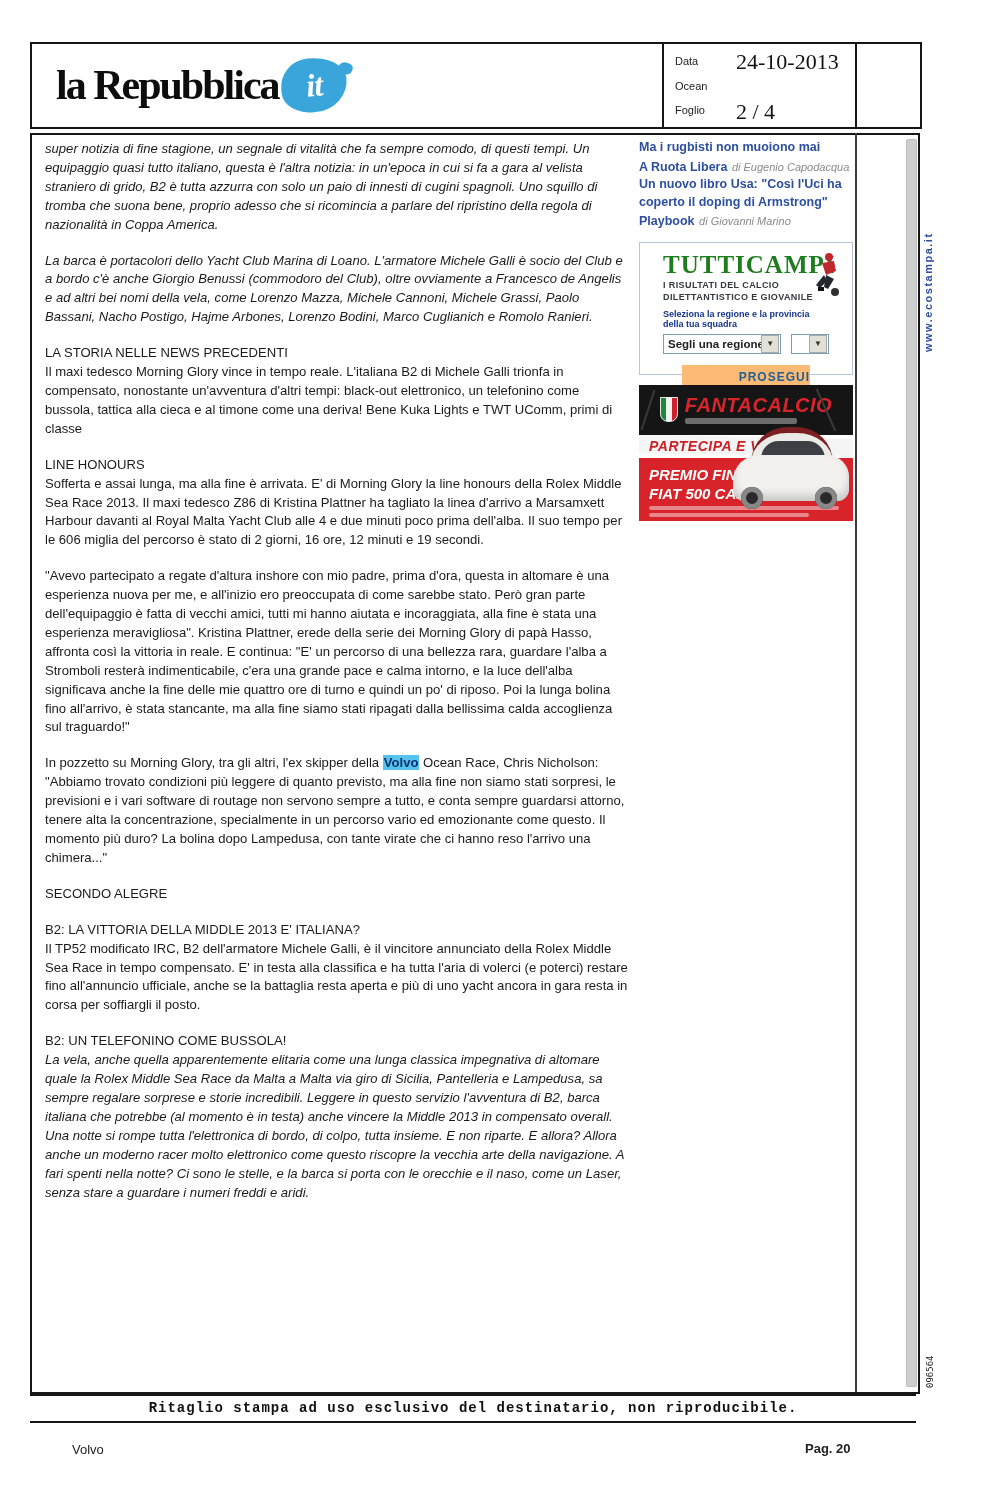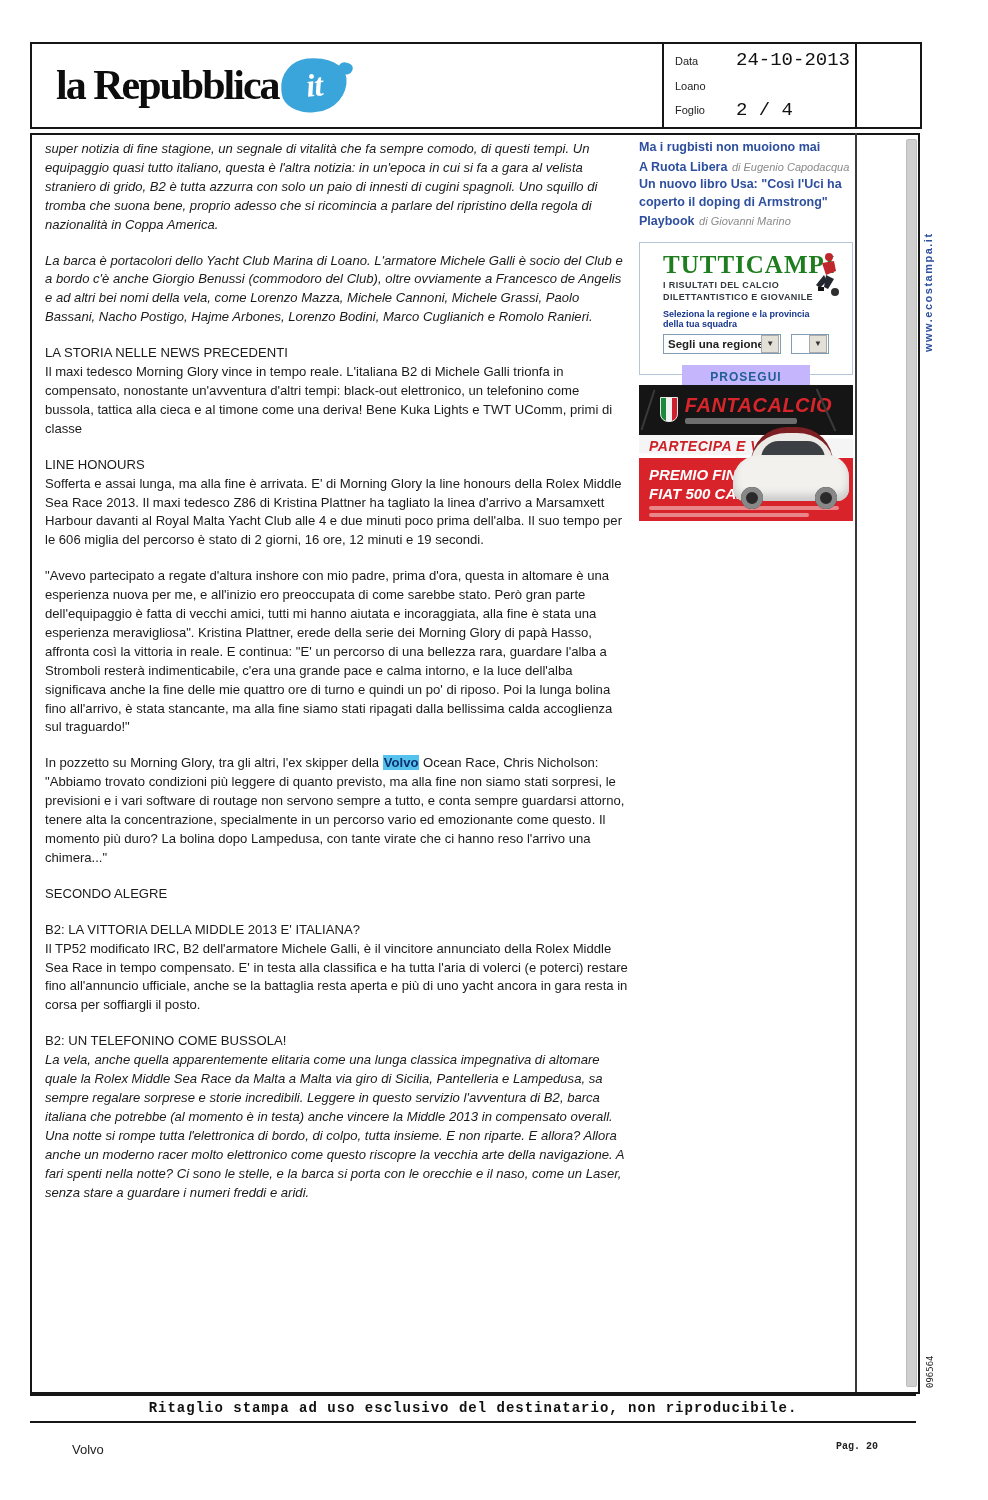--- a/index.html
+++ b/index.html
@@ -21,21 +21,21 @@
     transform:rotate(-6deg);display:flex;align-items:center;justify-content:center;
   }
   .logo-splash::after{content:"";position:absolute;right:-7px;top:8px;width:14px;height:12px;
     background:#3aa5da;border-radius:50% 40% 60% 50%;transform:rotate(25deg);}
   .logo-it{
     font-family:"Liberation Serif", serif;font-weight:bold;font-style:italic;
     font-size:32px;color:#ffffff;letter-spacing:-1px;
   }
   #meta-box{left:662px;top:42px;width:193px;height:83px;}
   .meta-label{position:absolute;left:11px;font-size:11px;color:#222;}
-  .meta-value{position:absolute;font-family:Liberation Mono, monospace;font-size:19px;color:#111;}
+  .meta-value{position:absolute;font-family:Liberation Serif, serif;font-size:22px;color:#111;}
   #corner-box{left:855px;top:42px;width:63px;height:83px;}
   
   #main-box{left:30px;top:133px;width:886px;height:1257px;}
   #inner-rule{position:absolute;left:855px;top:133px;width:2px;height:1259px;background:#3a3a3a;}
   #scrollbar{position:absolute;left:906px;top:139px;width:9px;height:1246px;
     background:#cfcfcf;border:1px solid #bdbdbd;border-radius:2px;}
   
   #article{position:absolute;left:45px;top:140px;width:586px;height:1246px;overflow:hidden;
     font-size:13.1px;line-height:18.9px;}
   .sec{margin-bottom:17px;}
@@ -54,22 +54,22 @@
   .tc-player{position:absolute;right:10px;top:8px;}
   .tc-label{font-size:9px;font-weight:bold;color:#16368c;margin-top:6px;}
   .tc-selects{display:flex;gap:10px;margin-top:5px;}
   .tc-select{display:flex;align-items:center;justify-content:space-between;height:20px;
     border:1px solid #7f9db9;background:#fff;box-sizing:border-box;cursor:pointer;}
   .tc-select .val{font-size:11.5px;font-weight:bold;color:#222;padding-left:4px;white-space:nowrap;overflow:hidden;}
   .dd-arrow{width:16px;height:16px;margin-right:1px;background:#e3e0d8;border:1px solid #aaa;
     font-size:8px;line-height:15px;text-align:center;color:#333;}
   #select-region{width:118px;}
   #select-province{width:66px;}
-  .tc-btn{display:block;margin:11px auto 0;width:128px;height:25px;background:#c4b5fd;border:none;
-    color:#1f5f93;font-weight:bold;font-size:12px;letter-spacing:1px;line-height:25px;text-align:center;cursor:pointer;}
+  .tc-btn{display:block;margin:11px auto 0;width:128px;height:25px;background:#fdba74;border:none;
+    color:#1f5f93;font-weight:bold;font-size:12px;letter-spacing:1px;line-height:25px;text-align:right;cursor:pointer;}
   
   #fantacalcio{position:relative;margin-top:10px;height:136px;overflow:hidden;cursor:pointer;}
   .fc-top{height:50px;background:#151515;display:flex;align-items:center;justify-content:center;gap:7px;position:relative;}
   .fc-crack{position:absolute;left:8px;top:4px;width:2px;height:42px;background:#3a3a3a;transform:rotate(18deg);}
   .fc-crack2{position:absolute;right:26px;top:2px;width:2px;height:46px;background:#3a3a3a;transform:rotate(-24deg);}
   .fc-shield{width:16px;height:23px;border:1px solid #e8e8e8;border-radius:0 0 8px 8px;
     background:linear-gradient(90deg,#1c8a3c 0 33%,#f2f2f2 33% 66%,#cf2030 66% 100%);}
   .fc-brandcol{display:flex;flex-direction:column;align-items:flex-start;}
   .fc-brand{color:#d8252b;font-weight:900;font-style:italic;font-size:20px;letter-spacing:.5px;line-height:20px;}
   .fc-tagline-blur{width:112px;height:6px;margin-top:3px;background:#6d6d6d;border-radius:2px;}
@@ -93,38 +93,38 @@
   #strip-site{position:absolute;left:922px;top:140px;height:212px;
     font-size:11px;font-weight:bold;color:#2d4f9e;letter-spacing:1.5px;}
   #strip-code{position:absolute;left:925px;top:1328px;height:60px;
     font-family:"DejaVu Sans Mono", monospace;font-size:9px;color:#222;}
   
   #ritaglio-bar{position:absolute;left:30px;top:1394px;width:886px;height:25px;
     border-top:2px solid #161616;border-bottom:2px solid #161616;
     text-align:center;font-family:"Liberation Mono", monospace;font-size:14px;
     font-weight:bold;letter-spacing:1px;line-height:25px;color:#111;}
   #footer-left{position:absolute;left:72px;top:1442px;font-size:13px;color:#222;}
-  #footer-right{position:absolute;left:836px;top:1441px;font-size:10px;font-weight:bold;color:#222;font-family:Liberation Mono, monospace;}
+  #footer-right{position:absolute;left:805px;top:1441px;font-size:13px;font-weight:bold;color:#222;}
 </style>
 </head>
 <body>
 
 <div class="box" id="logo-box">
   <div class="logo-wrap">
     <span class="logo-main">la Repubblica</span>
     <span class="logo-splash">
       <span class="logo-it">it</span>
     </span>
   </div>
 </div>
 
 <div class="box" id="meta-box">
   <span class="meta-label" style="top:11px;">Data</span>
   <span class="meta-value" style="left:72px;top:5px;">24-10-2013</span>
-  <span class="meta-label" style="top:36px;">Loano</span>
+  <span class="meta-label" style="top:36px;">Ocean</span>
   <span class="meta-value" style="left:72px;top:31px;"></span>
   <span class="meta-label" style="top:60px;">Foglio</span>
   <span class="meta-value" style="left:72px;top:55px;">2 / 4</span>
 </div>
 
 <div class="box" id="corner-box"></div>
 
 <div class="box" id="main-box"></div>
 <div id="inner-rule"></div>
 <div id="scrollbar"></div>

